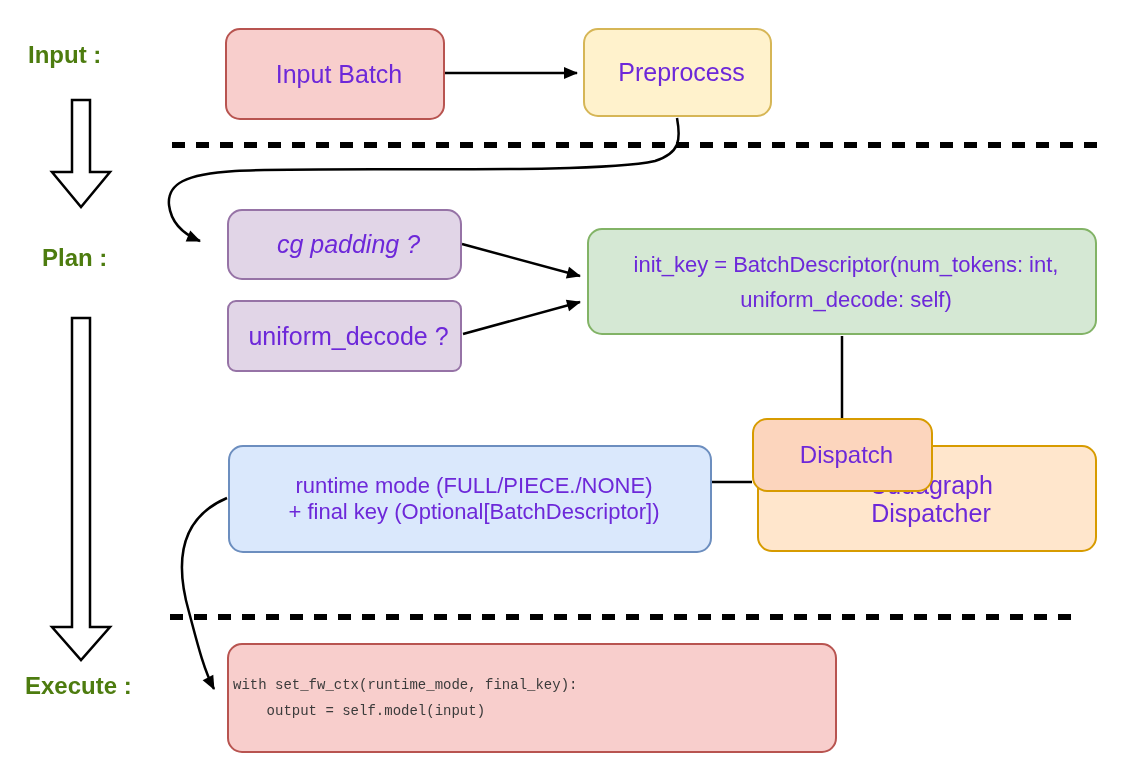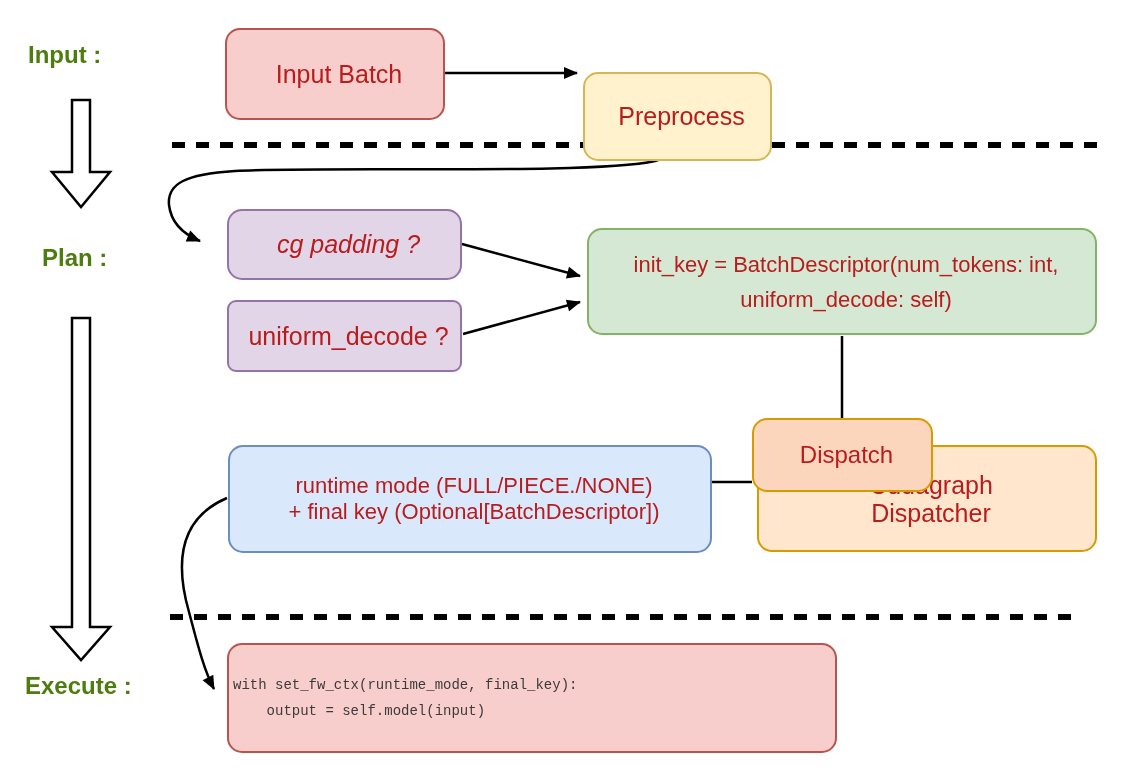--- a/index.html
+++ b/index.html
@@ -17,26 +17,26 @@
     white-space:nowrap;line-height:34px;
   }
   #lbl-input{left:28px;top:38px;}
   #lbl-plan{left:42px;top:241px;}
   #lbl-execute{left:25px;top:669px;}
   .node{
     position:absolute;
     border-radius:15px;
     border:2px solid #000;
     display:flex;align-items:center;justify-content:center;
-    text-align:center;color:#b91c1c;font-size:25px;
+    text-align:center;color:#6d28d9;font-size:25px;
     box-sizing:border-box;
     padding-left:8px;
   }
   .n-input-batch{left:225px;top:28px;width:220px;height:92px;background:#f8cecc;border-color:#b85450;}
-  .n-preprocess{left:583px;top:28px;width:189px;height:89px;background:#fff2cc;border-color:#d6b656;margin-top:44px;}
+  .n-preprocess{left:583px;top:28px;width:189px;height:89px;background:#fff2cc;border-color:#d6b656;}
   .n-cg{left:227px;top:209px;width:235px;height:71px;background:#e1d5e7;border-color:#9673a6;font-style:italic;}
   .n-ud{left:227px;top:300px;width:235px;height:72px;background:#e1d5e7;border-color:#9673a6;border-radius:9px;}
   .n-green{left:587px;top:228px;width:510px;height:107px;background:#d5e8d4;border-color:#82b366;font-size:22px;line-height:35px;}
   .n-blue{left:228px;top:445px;width:484px;height:108px;background:#dae8fc;border-color:#6c8ebf;font-size:22px;line-height:26px;}
   .n-outer{left:757px;top:445px;width:340px;height:107px;background:#ffe6cc;border-color:#d79b00;justify-content:center;line-height:28px;}
   .n-outer .outer-label{width:170px;text-align:center;}
   .n-dispatch{left:752px;top:418px;width:181px;height:74px;background:#fcd5bd;border-color:#d79b00;font-size:24px;}
   .n-code{
     left:227px;top:643px;width:610px;height:110px;
     background:#f8cecc;border-color:#b85450;

